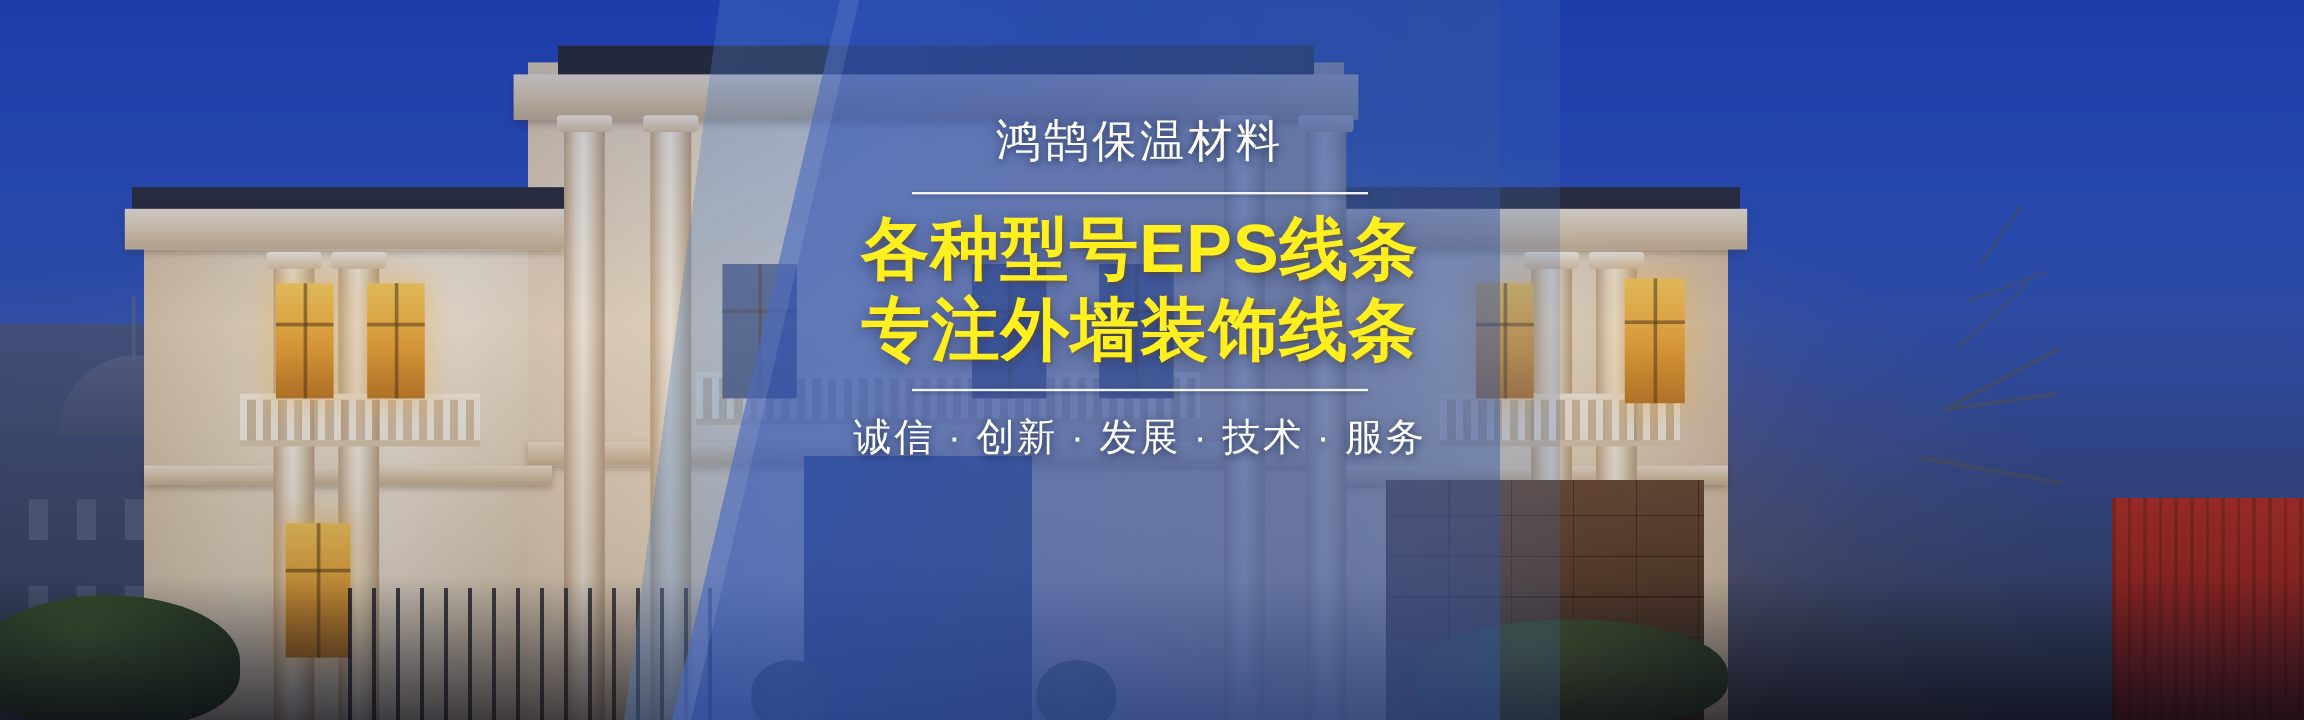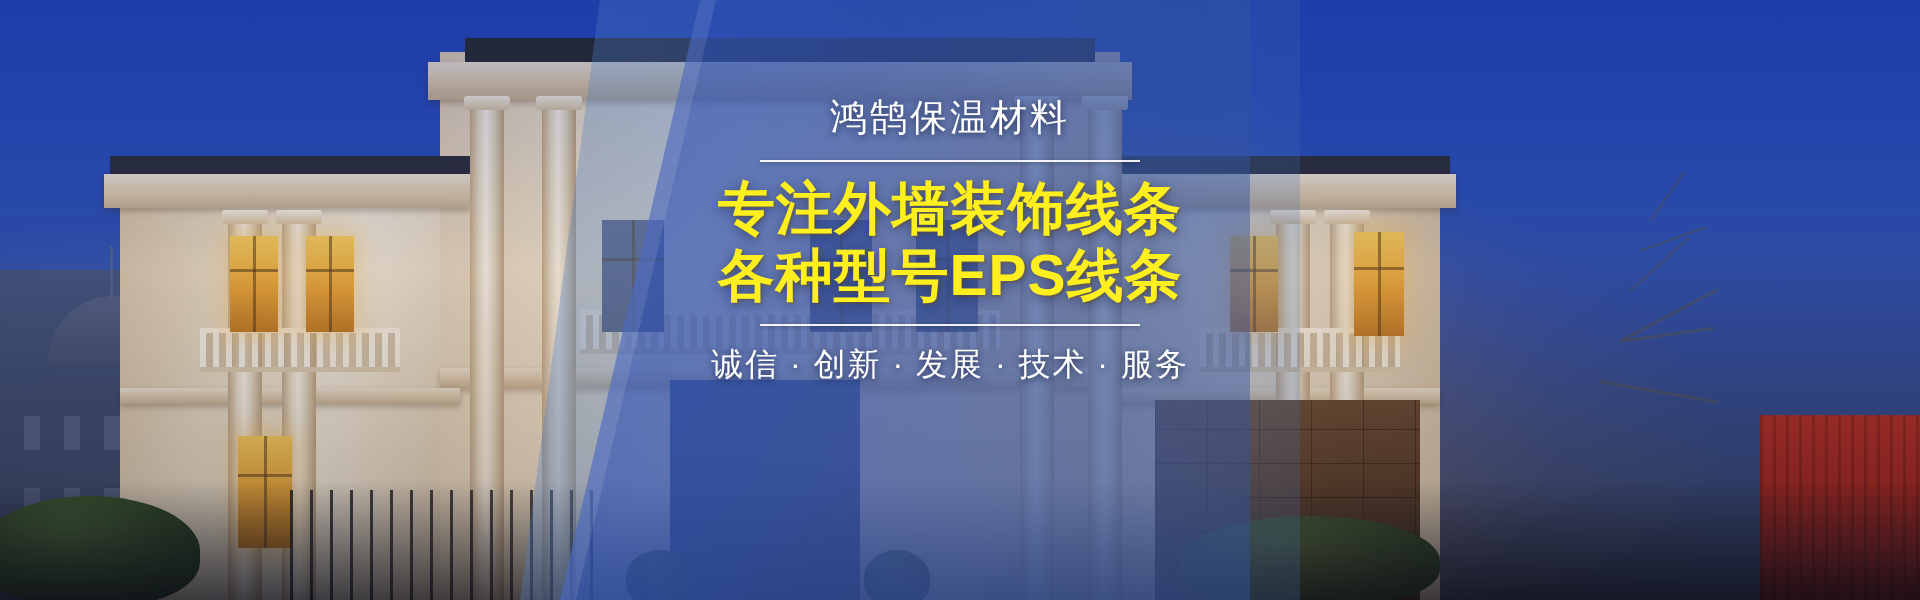--- a/index.html
+++ b/index.html
@@ -493,22 +493,22 @@
       <polygon points="700,0 716,0 576,600 560,600" fill="#ffffff" opacity="0.10"></polygon>
     </svg>
   </div>
 
   <div class="copy">
 
     <div class="subtitle">鸿鹄保温材料</div>
 
     <div class="rule"></div>
 
+    <div class="headline">各种型号EPS线条</div>
+
     <div class="headline">专注外墙装饰线条</div>
-
-    <div class="headline">各种型号EPS线条</div>
 
     <div class="rule bottom"></div>
 
     <div class="tagline">诚信 · 创新 · 发展 · 技术 · 服务</div>
   </div>
 
 </div>
 
 </body></html>

